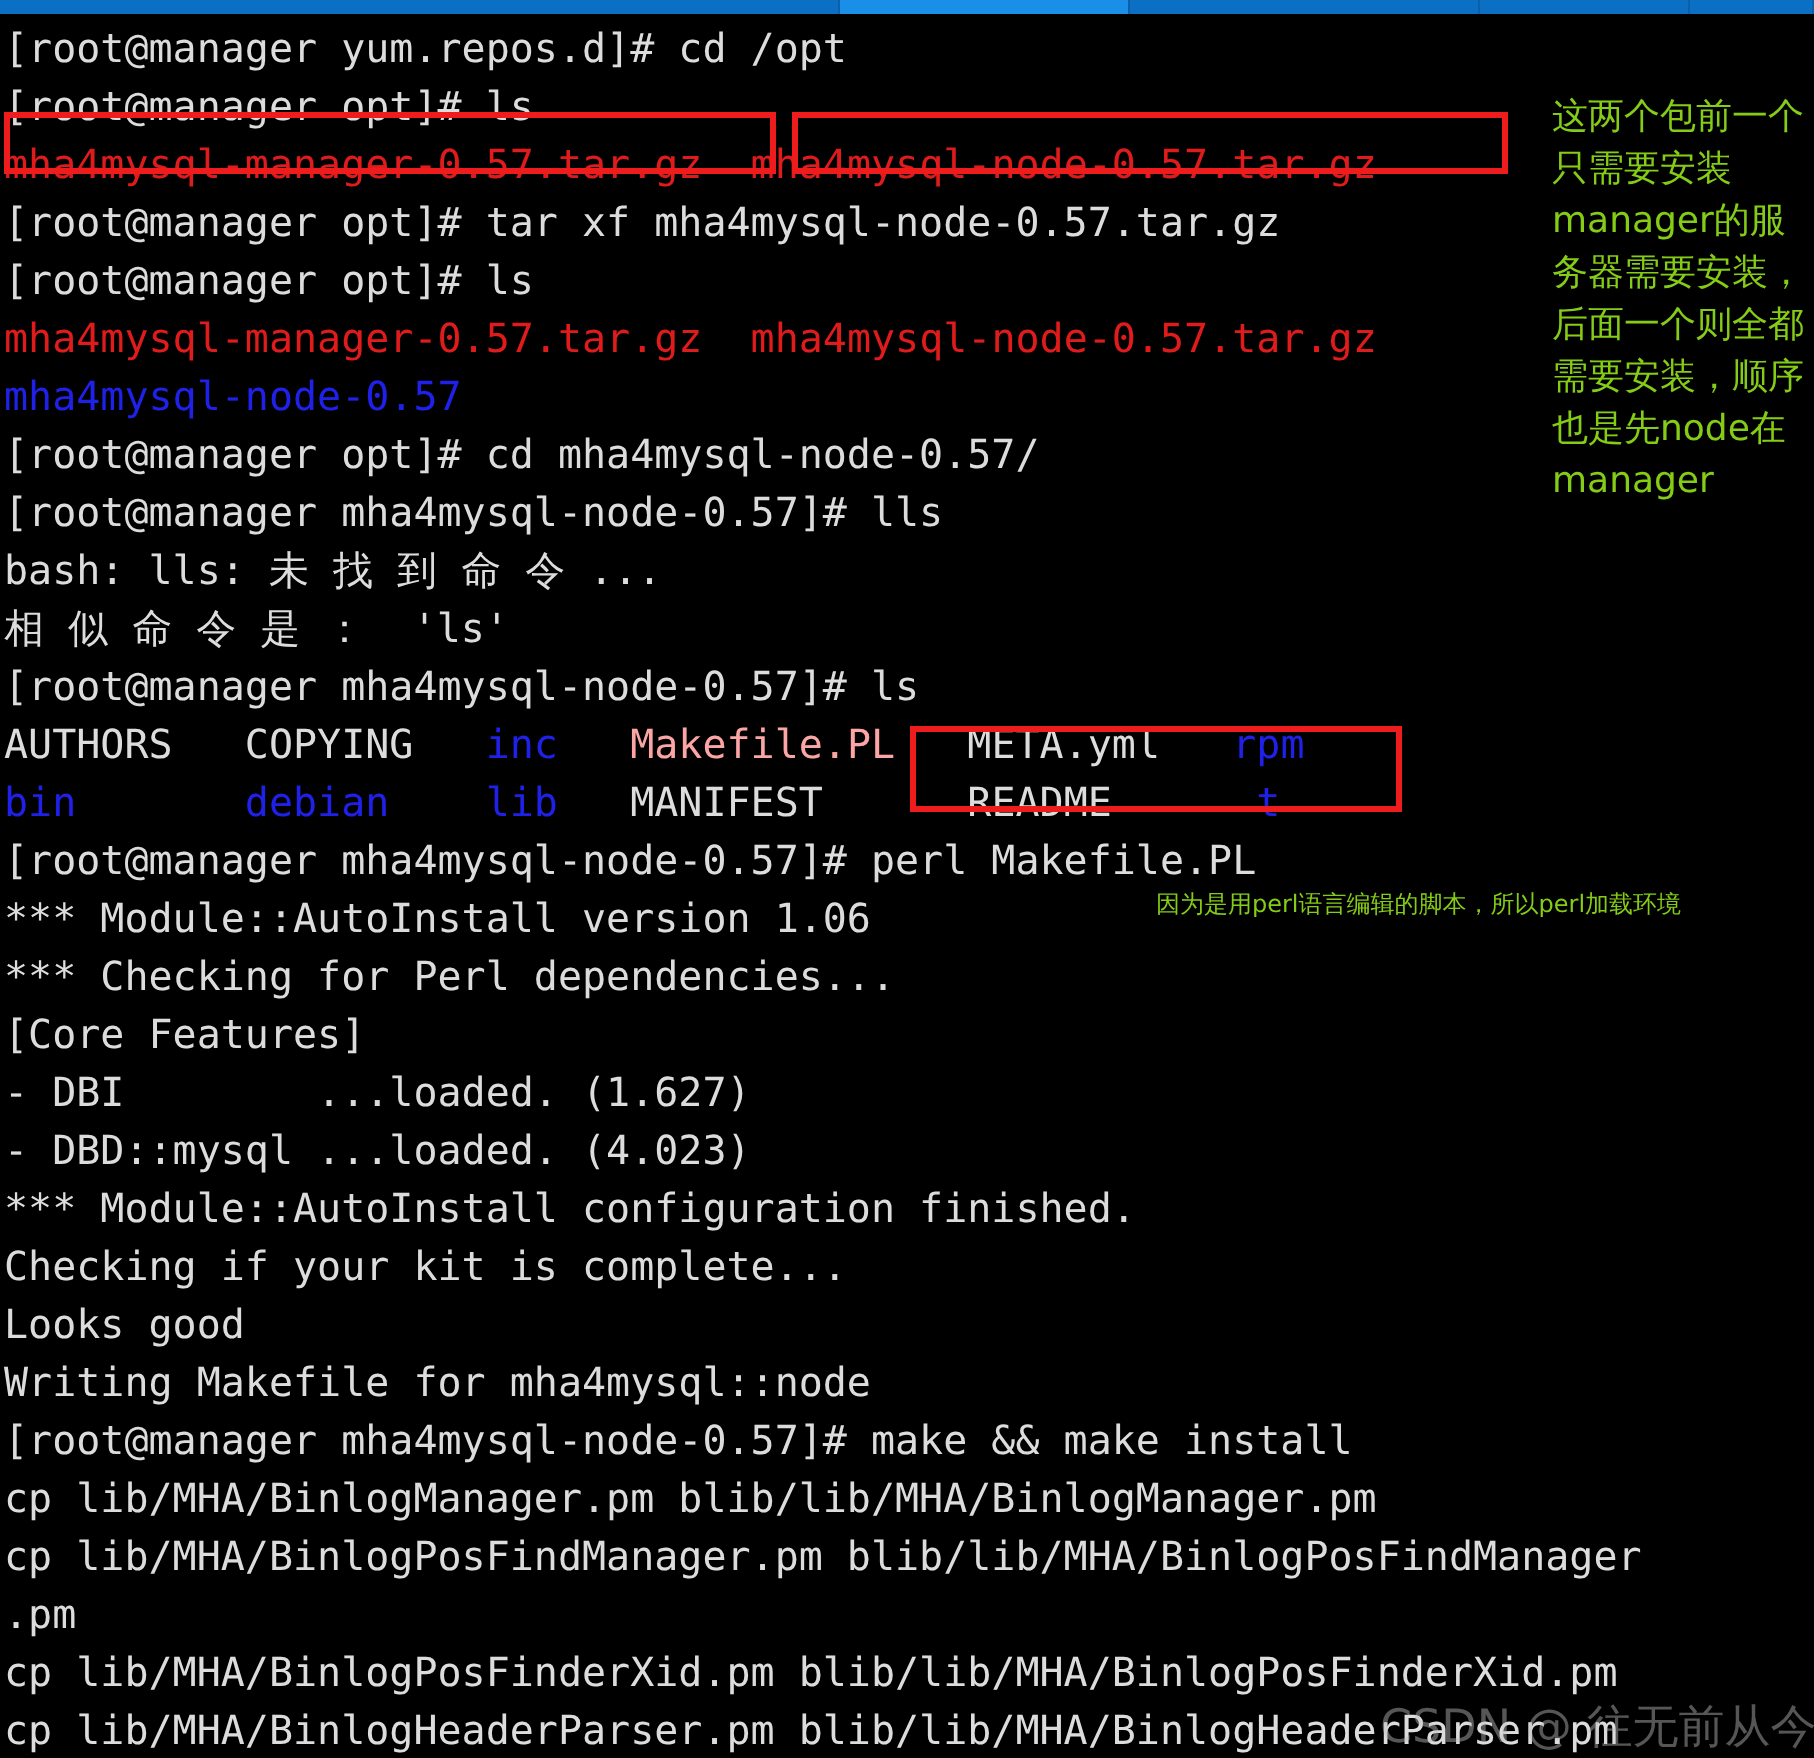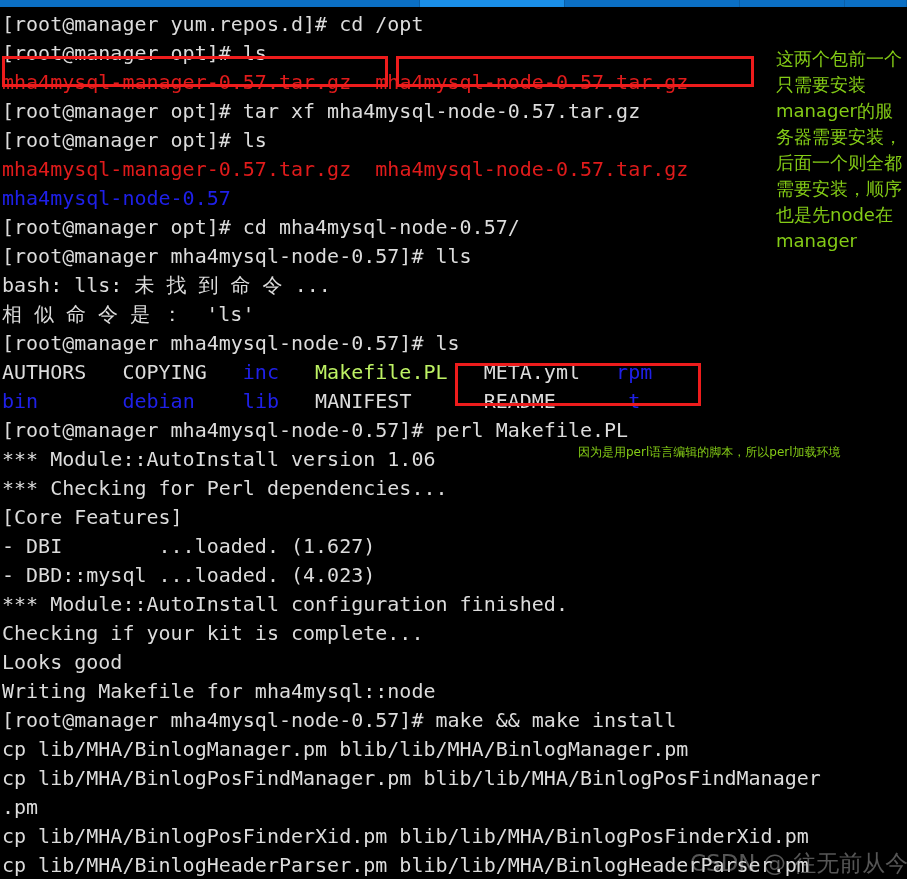--- a/index.html
+++ b/index.html
@@ -46,21 +46,21 @@
     font-size: 20px;
     line-height: 29px;
     color: #d8d8d8;
     white-space: pre;
     letter-spacing: 0px;
   }
   .line { height: 29px; white-space: pre; }
   .c-white  { color: #dcdcdc; }
   .c-red    { color: #e01b1b; }
   .c-blue   { color: #1f20e8; margin-top: 28px; }
-  .c-green  { color: #bef264; }
+  .c-green  { color: #fca5a5; }
 
   
   .annot {
     position: absolute;
     color: #84cc16;
     font-family: "DejaVu Sans", "Liberation Sans", sans-serif;
     font-size: 18px;
     line-height: 26px;
     white-space: pre-wrap;
   }

